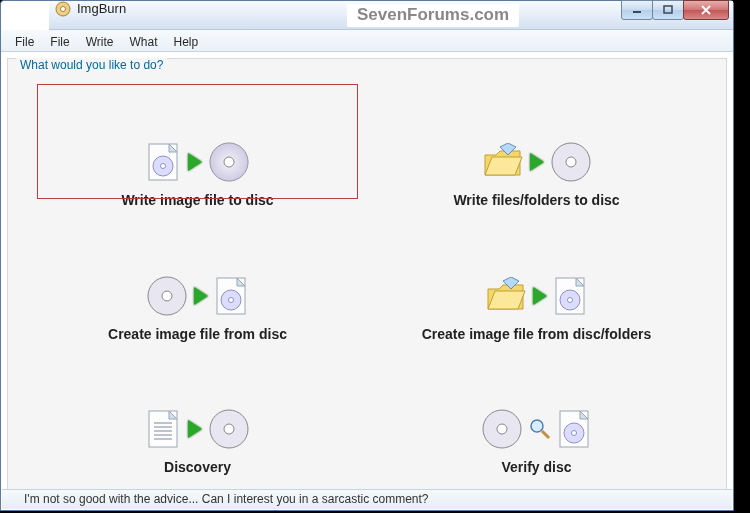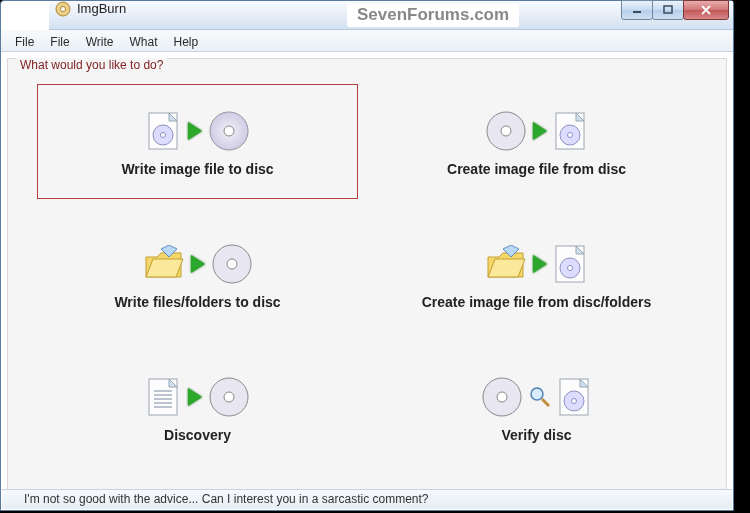--- a/index.html
+++ b/index.html
@@ -83,35 +83,35 @@
     height: 434px;
     position: relative;
   }
   .panel-title {
     position: relative;
     top: -1px;
     left: 8px;
     background: #f5f5f5;
     padding: 0 4px;
     font-size: 12px;
-    color: #7f1d1d;
+    color: #0369a1;
     display: inline-block;
   }
   .grid {
     display: grid;
     grid-template-columns: 1fr 1fr;
     grid-template-rows: 1fr 1fr 1fr;
     height: 410px;
     padding: 2px 20px 8px 20px;
   }
   .cell {
     display: flex;
     flex-direction: column;
     align-items: center;
-    justify-content: center;
+    justify-content: flex-end;
     cursor: pointer;
   }
   .selected {
     outline: 1px solid #b54040;
     outline-offset: -10px;
   }
   .iconrow {
     display: flex; align-items: center; gap: 6px;
     height: 48px;
   }
@@ -210,56 +210,56 @@
                 <circle cx="21" cy="21" r="5" fill="#fff" stroke="#888"></circle>
               </svg>
           </span>
         </div>
         <div class="caption">Write image file to disc</div>
       </div>
 
       <div class="cell">
         <div class="iconrow">
           <span>
-            <svg width="42" height="42">
-                <circle cx="21" cy="21" r="19" fill="#e8e6f0" stroke="#888"></circle>
-                <circle cx="21" cy="21" r="5" fill="#fff" stroke="#888"></circle>
-              </svg>
-          </span>
-          <span class="arrow"></span>
-          <span>
-            <svg width="36" height="40">
-                <rect x="3" y="2" width="28" height="36" fill="#fdfdfd" stroke="#9aa6b2"></rect>
-                <polygon points="23,2 31,10 23,10" fill="#cfe0f0" stroke="#9aa6b2"></polygon>
-                <circle cx="17" cy="24" r="10" fill="#dcdcff" stroke="#9090c0"></circle>
-                <circle cx="17" cy="24" r="2.5" fill="#fff" stroke="#9090c0"></circle>
-              </svg>
-          </span>
-        </div>
-        <div class="caption">Create image file from disc</div>
-      </div>
-
-      <div class="cell">
-        <div class="iconrow">
-          <span>
             <svg width="42" height="38">
                 <path d="M3 12 L3 32 L38 32 L38 8 L18 8 L14 12 Z" fill="#f5d66a" stroke="#c0a030"></path>
                 <path d="M3 32 L10 14 L40 14 L33 32 Z" fill="#fce89a" stroke="#c0a030"></path>
                 <polygon points="18,4 26,0 34,4 26,12" fill="#b8d8f8" stroke="#6090c0"></polygon>
               </svg>
           </span>
           <span class="arrow"></span>
           <span>
             <svg width="42" height="42">
                 <circle cx="21" cy="21" r="19" fill="#e8e6f0" stroke="#888"></circle>
                 <circle cx="21" cy="21" r="5" fill="#fff" stroke="#888"></circle>
               </svg>
           </span>
         </div>
         <div class="caption">Write files/folders to disc</div>
+      </div>
+
+      <div class="cell">
+        <div class="iconrow">
+          <span>
+            <svg width="42" height="42">
+                <circle cx="21" cy="21" r="19" fill="#e8e6f0" stroke="#888"></circle>
+                <circle cx="21" cy="21" r="5" fill="#fff" stroke="#888"></circle>
+              </svg>
+          </span>
+          <span class="arrow"></span>
+          <span>
+            <svg width="36" height="40">
+                <rect x="3" y="2" width="28" height="36" fill="#fdfdfd" stroke="#9aa6b2"></rect>
+                <polygon points="23,2 31,10 23,10" fill="#cfe0f0" stroke="#9aa6b2"></polygon>
+                <circle cx="17" cy="24" r="10" fill="#dcdcff" stroke="#9090c0"></circle>
+                <circle cx="17" cy="24" r="2.5" fill="#fff" stroke="#9090c0"></circle>
+              </svg>
+          </span>
+        </div>
+        <div class="caption">Create image file from disc</div>
       </div>
 
       <div class="cell">
         <div class="iconrow">
           <span>
             <svg width="42" height="38">
                 <path d="M3 12 L3 32 L38 32 L38 8 L18 8 L14 12 Z" fill="#f5d66a" stroke="#c0a030"></path>
                 <path d="M3 32 L10 14 L40 14 L33 32 Z" fill="#fce89a" stroke="#c0a030"></path>
                 <polygon points="18,4 26,0 34,4 26,12" fill="#b8d8f8" stroke="#6090c0"></polygon>
               </svg>

